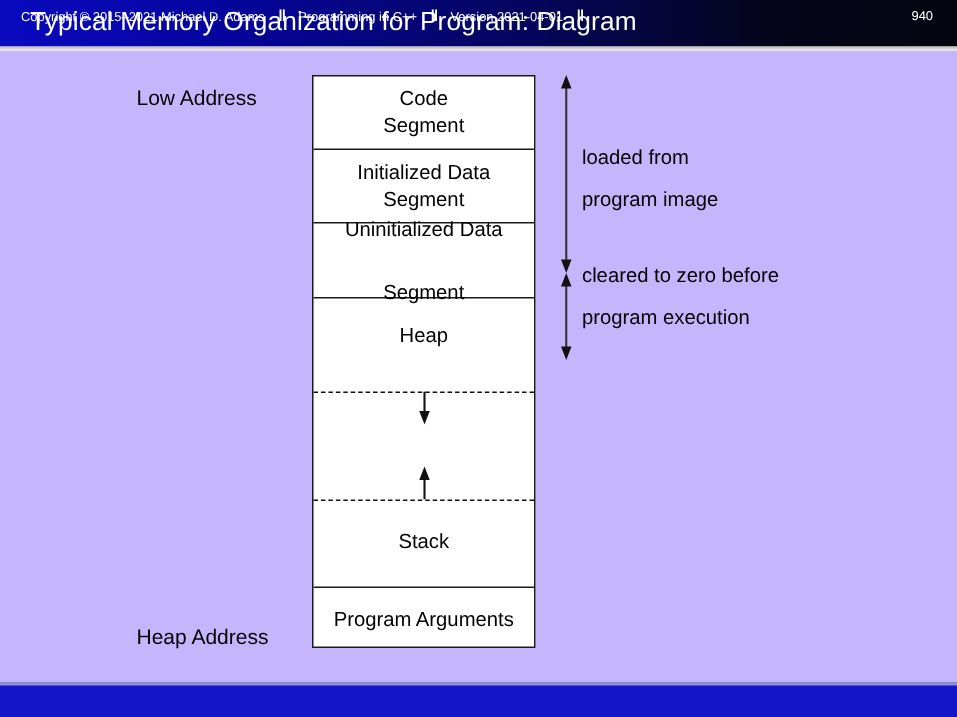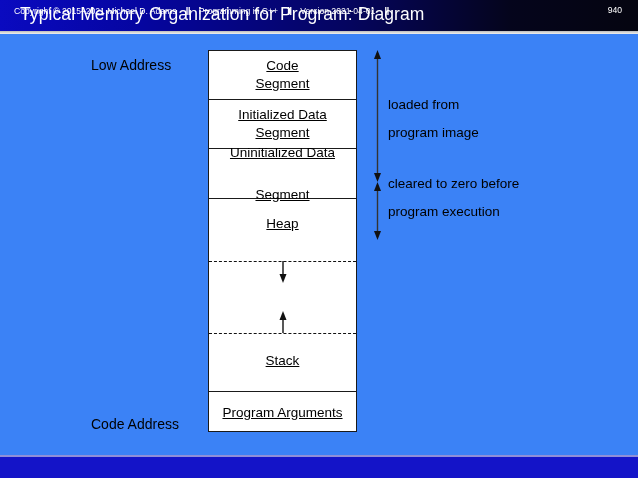--- a/index.html
+++ b/index.html
@@ -39,21 +39,21 @@
     height: 3px;
     background: linear-gradient(to bottom, #b9b9b9 0%, #d7d7d7 50%, #efefef 100%);
   }
 
   
   #slide-body {
     position: absolute;
     left: 0; top: 34px;
     width: 638px;
     height: 421px;
-    background: #3b82f6;
+    background: #c4b5fd;
   }
 
   
   #memory-map {
     position: absolute;
     left: 208px;
     top: 16px;
     width: 149px;
     height: 382px;
     border: 1.6px solid #1a1a1a;
@@ -68,21 +68,21 @@
     display: flex;
     flex-direction: column;
     align-items: center;
     justify-content: center;
     text-align: center;
     font-size: 13.5px;
     color: #000000;
     line-height: 1.33;
   }
   .seg.bordered-bottom { border-bottom: 1.6px solid #1a1a1a; }
-  .seg .ln { display: block; white-space: nowrap; text-decoration: underline; }
+  .seg .ln { display: block; white-space: nowrap; }
 
   #seg-code           { top: 0px;   height: 49px; }
   #seg-initialized    { top: 49px;  height: 49px; }
   #seg-uninitialized  { top: 98px;  height: 50px; gap: 24px; }
   #seg-heap           { top: 148px; height: 58px; justify-content: flex-start; padding-top: 16px; }
   #seg-stack          { top: 288px; height: 52px; justify-content: center; padding-bottom: 8px; }
   #seg-environment    { top: 340px; height: 42px; }
 
   
   .dashline {
@@ -180,21 +180,21 @@
 </head>
 <body>
 
 <div id="header-bar"></div>
 <div id="header-title">Typical Memory Organization for Program: Diagram</div>
 <div id="header-rule"></div>
 
 <div id="slide-body">
 
   <div class="addr-label" id="label-low-address">Low Address</div>
-  <div class="addr-label" id="label-high-address">Code Address</div>
+  <div class="addr-label" id="label-high-address">Heap Address</div>
 
   <div id="memory-map">
 
     <div class="seg bordered-bottom" id="seg-code">
       <span class="ln">Code</span>
       <span class="ln">Segment</span>
     </div>
 
     <div class="seg bordered-bottom" id="seg-initialized">
       <span class="ln">Initialized Data</span>

